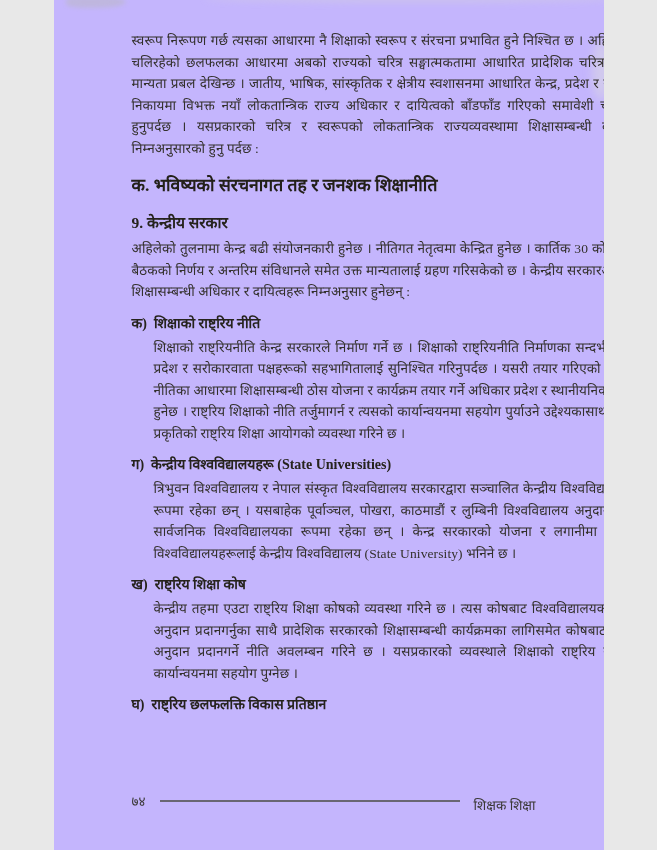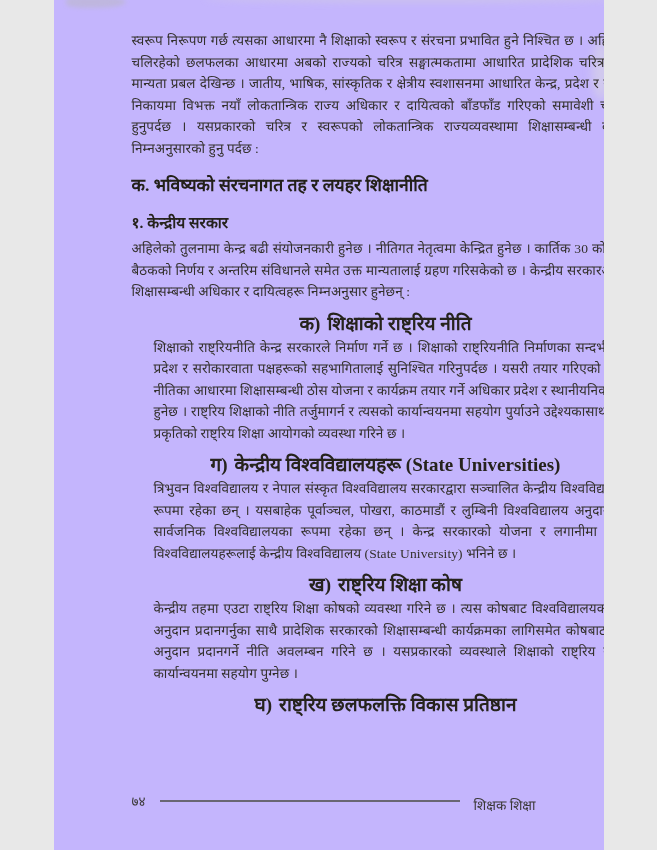--- a/index.html
+++ b/index.html
@@ -70,25 +70,24 @@
     font-size: 15.5px;
     line-height: 21px;
     font-weight: bold;
     color: #26231d;
   }
   .item {
     margin-top: 11px;
   }
   .item-heading {
     margin: 0 0 3px 0;
-    font-size: 19px;
+    font-size: 14px;
     line-height: 20px;
     font-weight: bold;
     color: #26231d;
-    text-align: center;
   }
   .item-label {
     display: inline-block;
     margin-right: 7px;
     font-weight: bold;
   }
   .item-body {
     margin-left: 22px;
   }
   .footer {
@@ -119,23 +118,23 @@
 <div class="page">
 
   <div class="smudge-a"></div>
   <div class="smudge-b"></div>
   <div class="smudge-c"></div>
 
   <div class="content">
 
     <p class="para">स्वरूप निरूपण गर्छ त्यसका आधारमा नै शिक्षाको स्वरूप र संरचना प्रभावित हुने निश्चित छ । अहिलेसम्म चलिरहेको छलफलका आधारमा अबको राज्यको चरित्र सङ्घात्मकतामा आधारित प्रादेशिक चरित्रको हुने मान्यता प्रबल देखिन्छ । जातीय, भाषिक, सांस्कृतिक र क्षेत्रीय स्वशासनमा आधारित केन्द्र, प्रदेश र स्थानीय निकायमा विभक्त नयाँ लोकतान्त्रिक राज्य अधिकार र दायित्वको बाँडफाँड गरिएको समावेशी चरित्रको हुनुपर्दछ । यसप्रकारको चरित्र र स्वरूपको लोकतान्त्रिक राज्यव्यवस्थामा शिक्षासम्बन्धी व्यवस्था निम्नअनुसारको हुनु पर्दछ :</p>
 
-    <h1 class="main-heading">क. भविष्यको संरचनागत तह र लयहर शिक्षानीति</h1>
+    <h1 class="main-heading">क. भविष्यको संरचनागत तह र जनशक शिक्षानीति</h1>
 
-    <h2 class="sub-heading">१. केन्द्रीय सरकार</h2>
+    <h2 class="sub-heading">9. केन्द्रीय सरकार</h2>
     <p class="para">अहिलेको तुलनामा केन्द्र बढी संयोजनकारी हुनेछ । नीतिगत नेतृत्वमा केन्द्रित हुनेछ । कार्तिक 30 को शिखर बैठकको निर्णय र अन्तरिम संविधानले समेत उक्त मान्यतालाई ग्रहण गरिसकेको छ । केन्द्रीय सरकारअन्तर्गत शिक्षासम्बन्धी अधिकार र दायित्वहरू निम्नअनुसार हुनेछन् :</p>
 
     <div class="item">
       <h3 class="item-heading"><span class="item-label">क)</span><span>शिक्षाको राष्ट्रिय नीति</span></h3>
       <p class="para item-body">शिक्षाको राष्ट्रियनीति केन्द्र सरकारले निर्माण गर्ने छ । शिक्षाको राष्ट्रियनीति निर्माणका सन्दर्भमा सबै प्रदेश र सरोकारवाता पक्षहरूको सहभागितालाई सुनिश्चित गरिनुपर्दछ । यसरी तयार गरिएको राष्ट्रिय नीतिका आधारमा शिक्षासम्बन्धी ठोस योजना र कार्यक्रम तयार गर्ने अधिकार प्रदेश र स्थानीयनिकायलाई हुनेछ । राष्ट्रिय शिक्षाको नीति तर्जुमागर्न र त्यसको कार्यान्वयनमा सहयोग पुर्याउने उद्देश्यकासाथ स्थायी प्रकृतिको राष्ट्रिय शिक्षा आयोगको व्यवस्था गरिने छ ।</p>
     </div>
 
     <div class="item">
       <h3 class="item-heading"><span class="item-label">ग)</span><span>केन्द्रीय विश्वविद्यालयहरू (State Universities)</span></h3>
       <p class="para item-body">त्रिभुवन विश्वविद्यालय र नेपाल संस्कृत विश्वविद्यालय सरकारद्वारा सञ्चालित केन्द्रीय विश्वविद्यालयका रूपमा रहेका छन् । यसबाहेक पूर्वाञ्चल, पोखरा, काठमाडौं र लुम्बिनी विश्वविद्यालय अनुदान प्राप्त सार्वजनिक विश्वविद्यालयका रूपमा रहेका छन् । केन्द्र सरकारको योजना र लगानीमा खुलेका विश्वविद्यालयहरूलाई केन्द्रीय विश्वविद्यालय (State University) भनिने छ ।</p>

